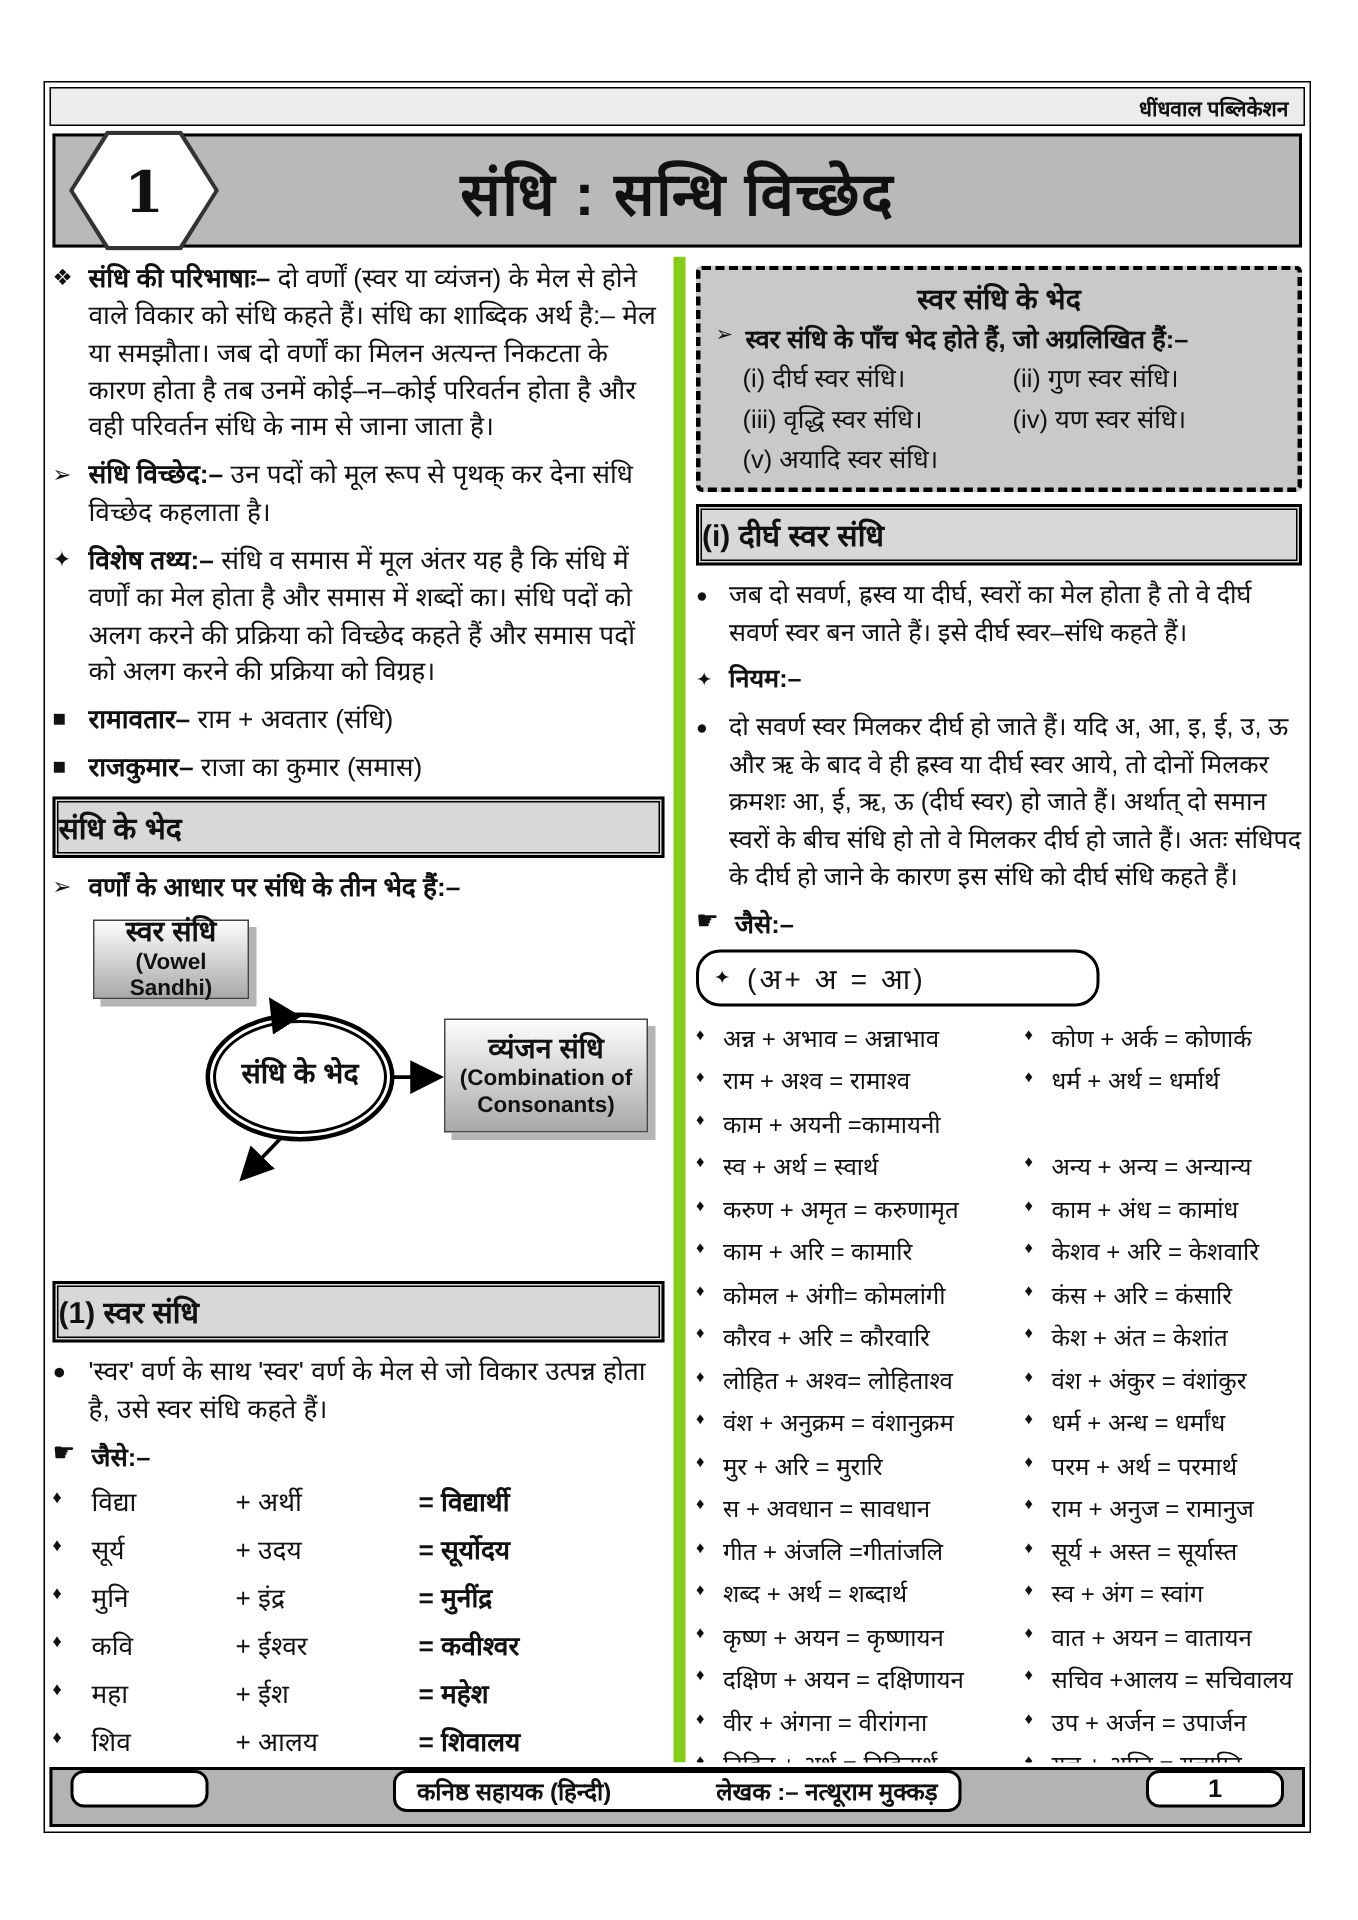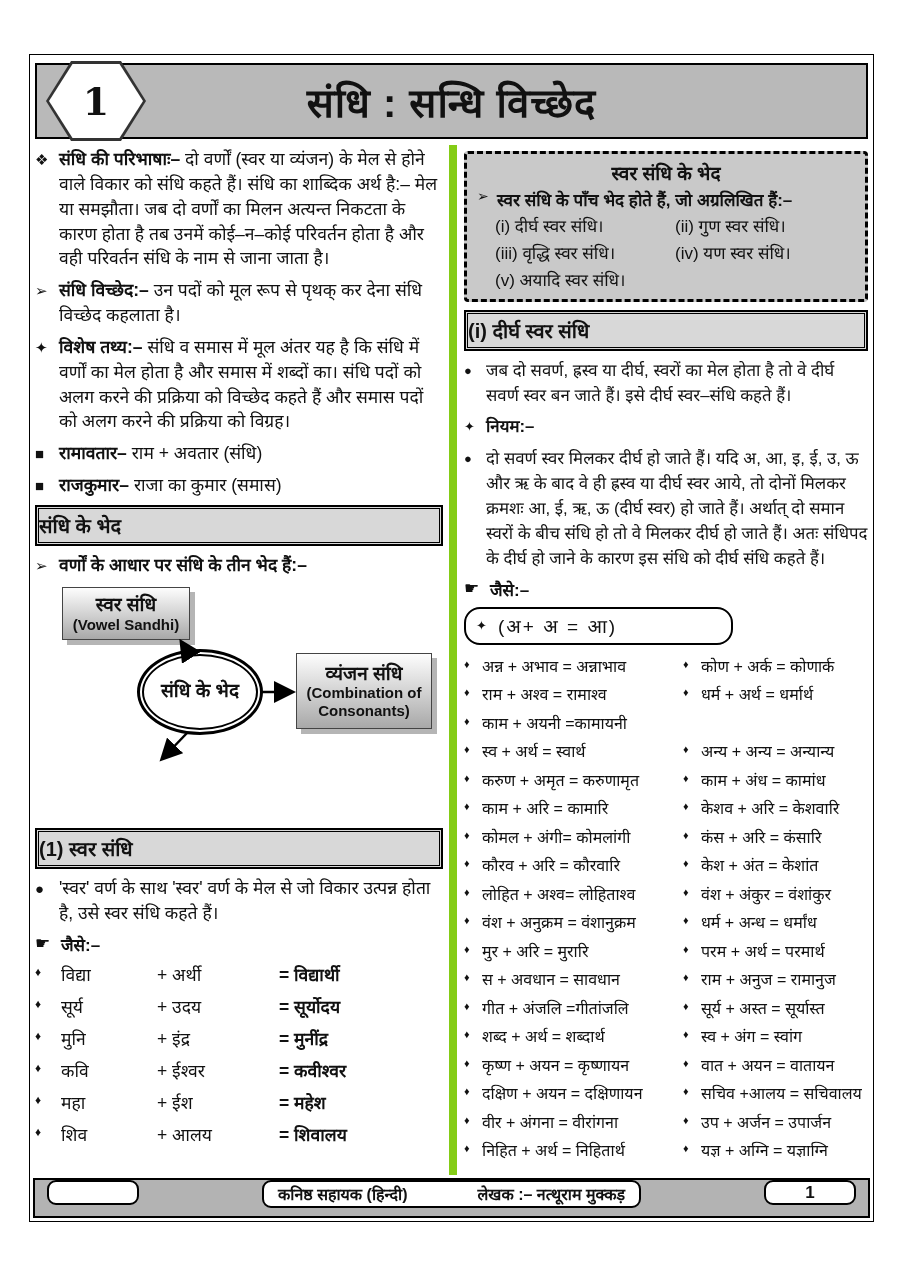--- a/index.html
+++ b/index.html
@@ -89,20 +89,23 @@
                padding:0 14px;font-weight:bold;font-size:16px;height:28px;}
   .fbox.pageno{width:92px;display:flex;align-items:center;justify-content:center;
                font-weight:bold;font-size:17px;}
   .bold{font-weight:bold;}
 </style>
 </head>
 <body>
 
 <div class="page">
 
+  <div class="pub-strip">
+    <b>धींधवाल पब्लिकेशन</b>
+  </div>
 
   <div class="title-bar">
     <div class="hexa-outer">
       <div class="hexa-inner">
         <span>1</span>
       </div>
     </div>
     <div class="page-title">संधि : सन्धि विच्छेद</div>
   </div>
 
@@ -141,21 +144,21 @@
       <div class="bar">
         <div class="bar-in">संधि के भेद</div>
       </div>
 
       <div class="para">
         <span class="bullet">➢</span>
         <div class="ptext bold">वर्णों के आधार पर संधि के तीन भेद हैं:–</div>
       </div>
 
       <div class="diagram">
-        <div class="dnode" style="left:27px;top:2px;width:128px;height:53px;">
+        <div class="dnode" style="left:27px;top:2px;width:104px;height:53px;">
           <span class="hi">स्वर संधि</span>
           <span class="en">(Vowel Sandhi)</span>
         </div>
         <div class="dnode" style="left:261px;top:68px;width:136px;height:76px;">
           <span class="hi">व्यंजन संधि</span>
           <span class="en">(Combination of Consonants)</span>
         </div>
         <div class="dellipse">
           <div class="dellipse-in">संधि के भेद</div>
         </div>

